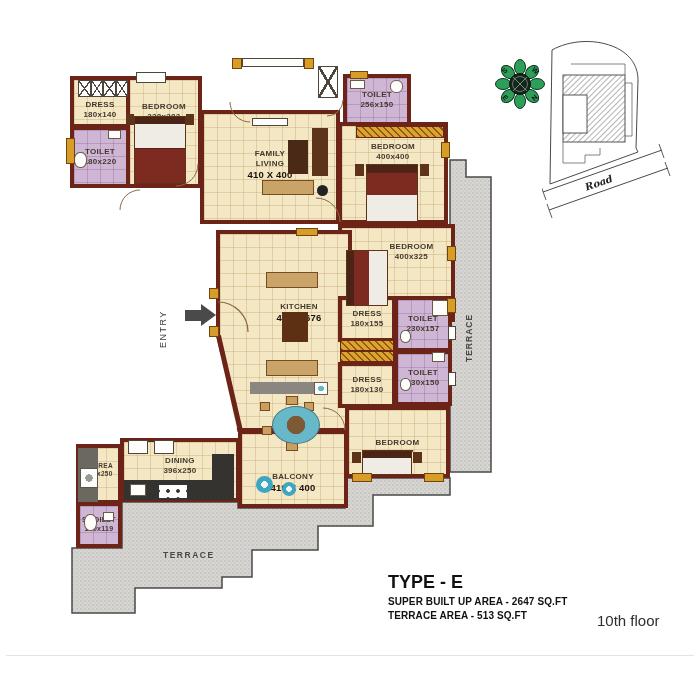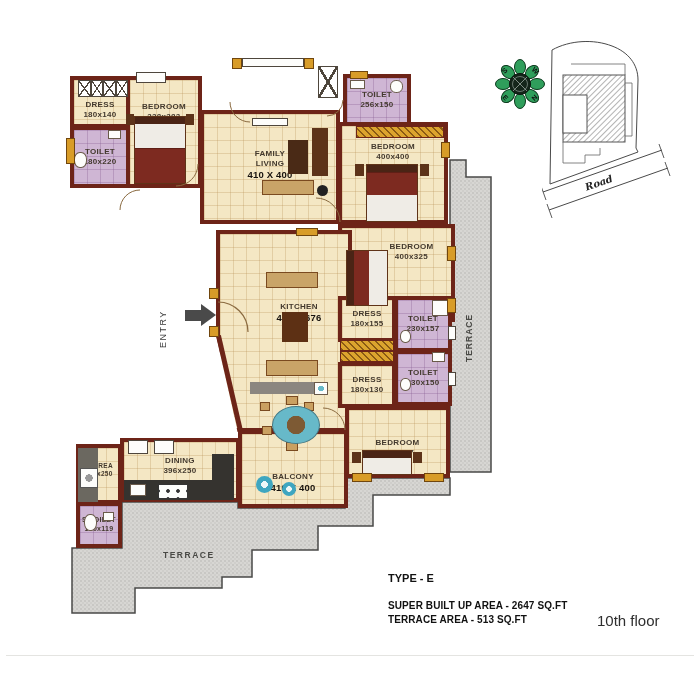--- a/index.html
+++ b/index.html
@@ -55,21 +55,21 @@
   #entry-text{position:absolute;writing-mode:vertical-rl;transform:rotate(180deg);
      font-size:9px;letter-spacing:1.5px;color:#3a3a3a;z-index:6;}
   .arrow-shaft{position:absolute;background:#4a4a4a;z-index:6;}
   .arrow-head{position:absolute;width:0;height:0;border-left:15px solid #4a4a4a;
      border-top:11px solid transparent;border-bottom:11px solid transparent;z-index:6;}
   
   .ter-lbl{position:absolute;font-size:8.5px;letter-spacing:1.5px;color:#4a4a46;z-index:3;font-weight:bold;}
   .ter-lbl.vert{writing-mode:vertical-rl;transform:rotate(180deg);letter-spacing:1px;}
   
   #info{position:absolute;left:388px;top:572px;z-index:5;color:#111;}
-  #info .type{font-weight:bold;font-size:11px;margin-bottom:16px;}
+  #info .type{font-weight:bold;font-size:18px;margin-bottom:3px;}
   #info .line{font-weight:bold;font-size:10px;margin-bottom:3px;letter-spacing:.1px;}
   #floor-note{position:absolute;left:597px;top:612px;font-size:15px;color:#2e2e2e;z-index:5;}
   .rule{position:absolute;background:#e4e4e1;z-index:1;}
   svg{position:absolute;}
   .mask{position:absolute;background:#fff;z-index:3;}
   .diagwall{position:absolute;background:#6d2418;z-index:3;}
 </style>
 </head>
 <body>
 

